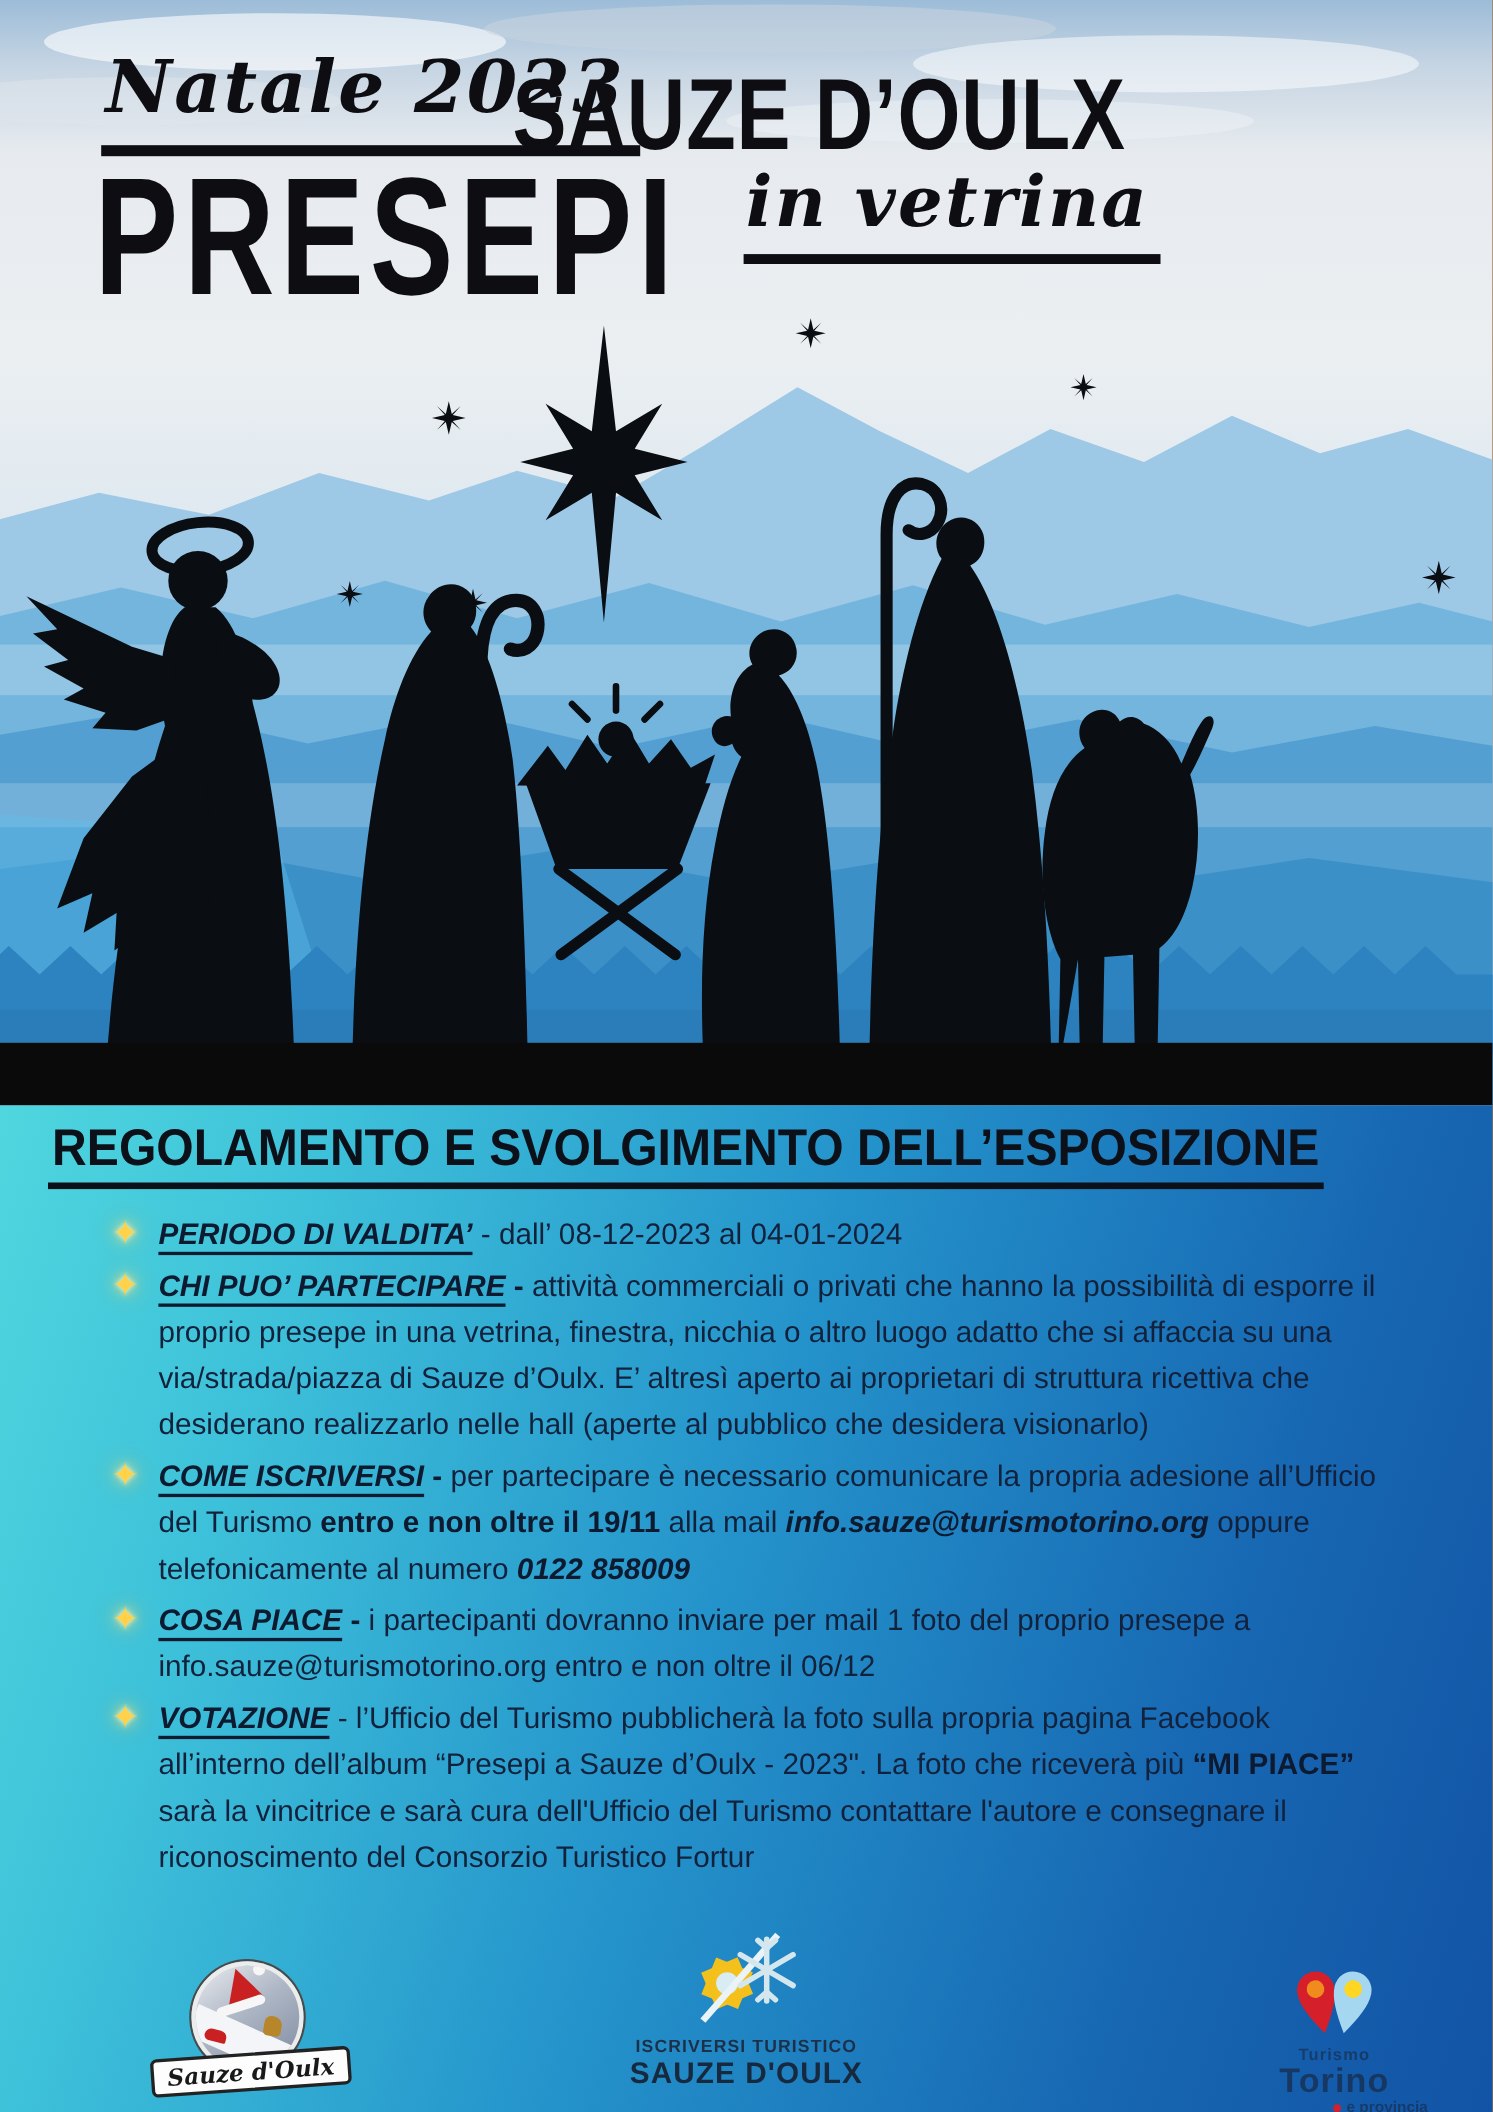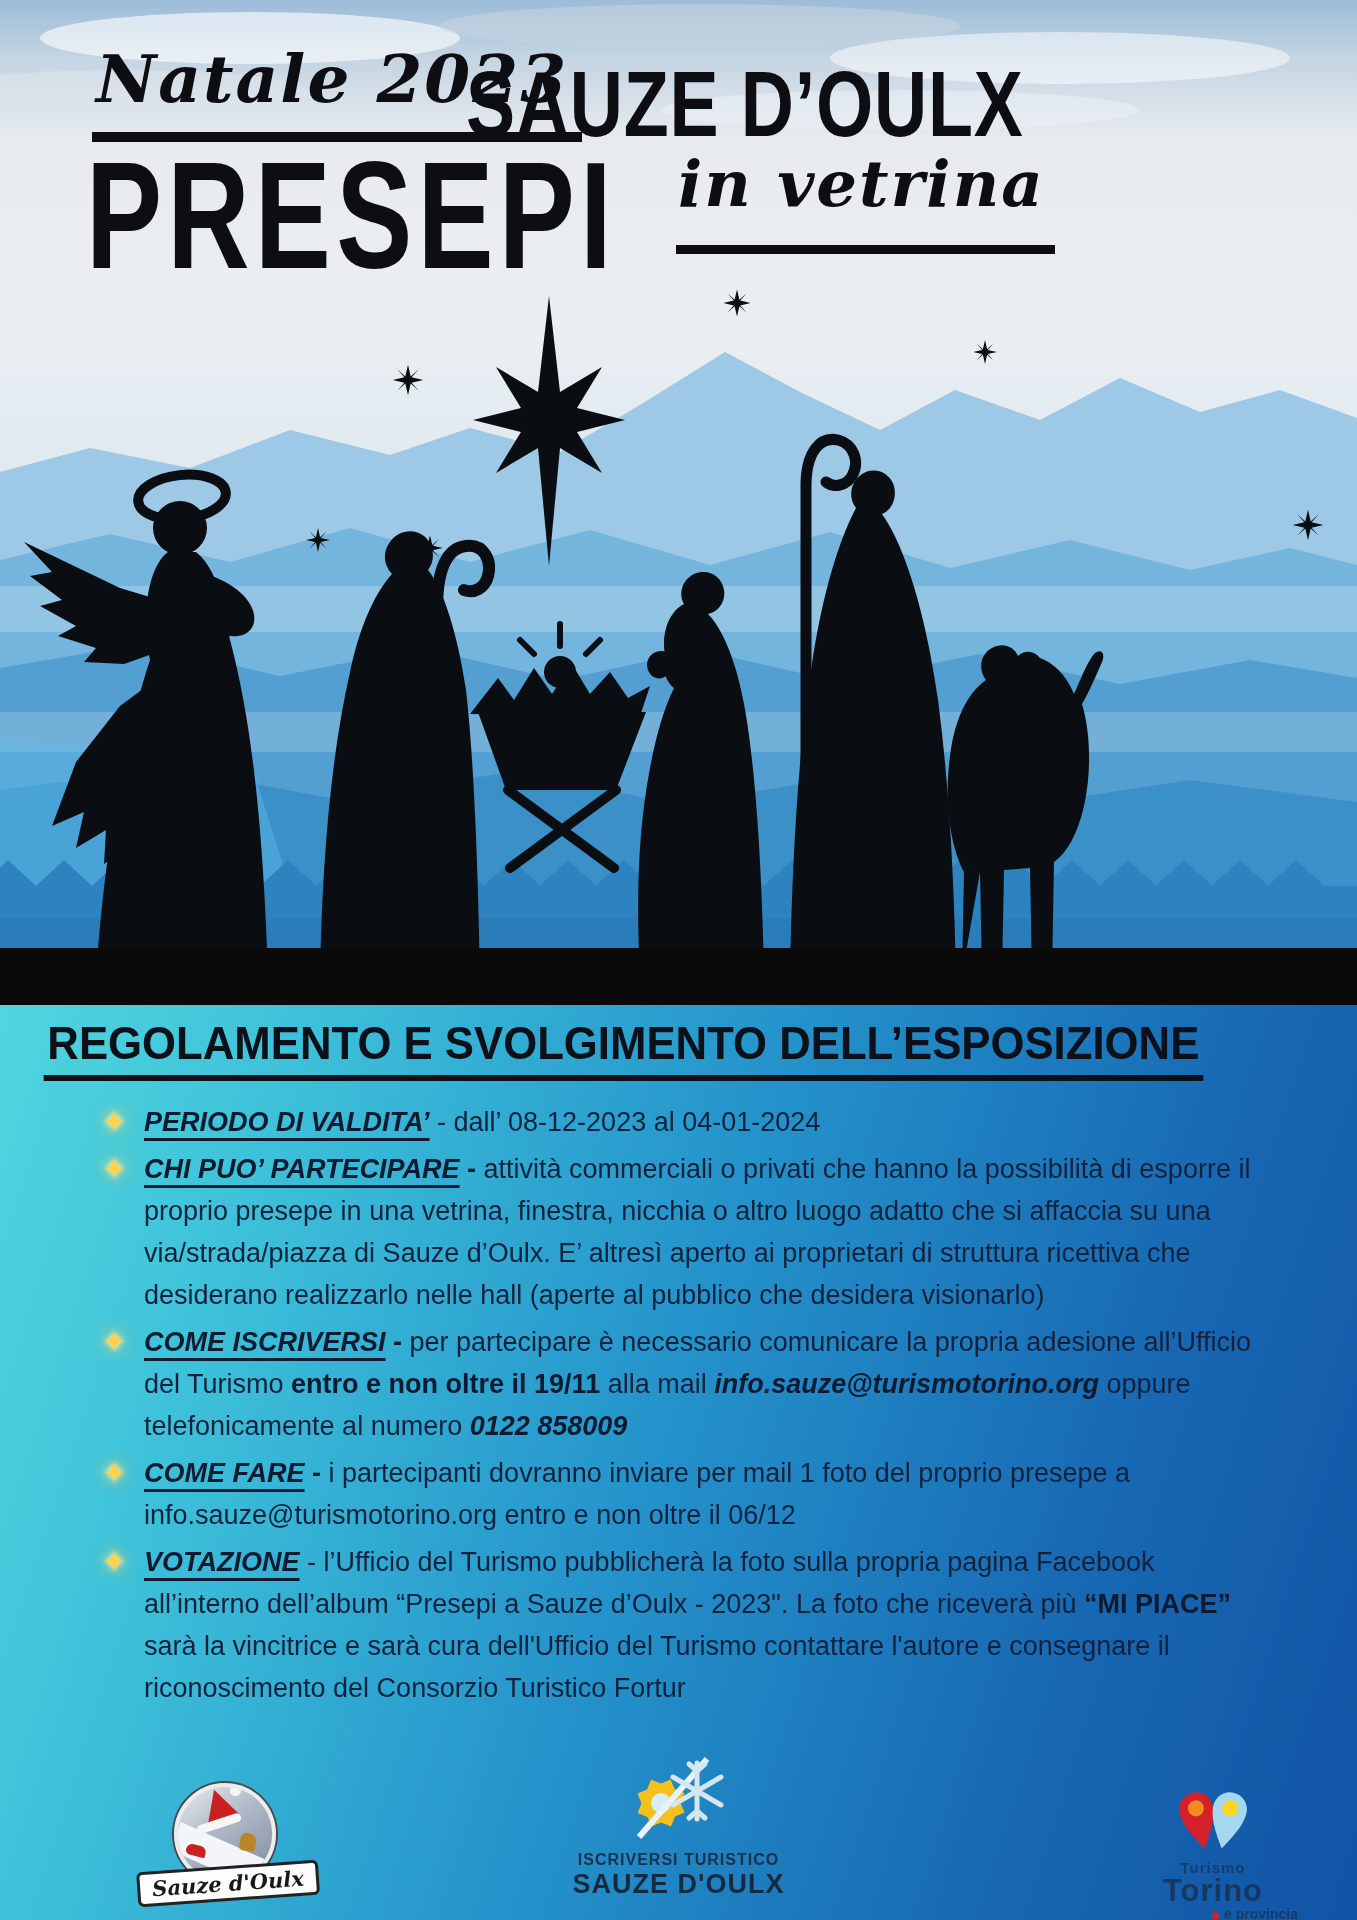--- a/index.html
+++ b/index.html
@@ -16,21 +16,21 @@
     padding:0 14px 14px 4px;border-bottom:10px solid #0d0d12;}
   .t-sauze{position:absolute;left:466px;top:52px;
     font-weight:900;font-size:92px;color:#0d0d12;letter-spacing:1px;
     transform:scaleX(.80);transform-origin:left top;white-space:nowrap;}
   .t-presepi{position:absolute;left:86px;top:128px;
     font-weight:900;font-size:152px;color:#0d0d12;letter-spacing:7px;
     transform:scaleX(.75);transform-origin:left top;white-space:nowrap;}
   .t-vetrina{position:absolute;left:676px;top:146px;
     font-family:"DejaVu Serif",serif;font-style:italic;font-weight:700;
     font-size:64px;color:#0d0d12;letter-spacing:2px;
-    padding:0 10px 24px 2px;border-bottom:9px solid #0d0d12;}
+    padding:0 10px 10px 2px;border-bottom:9px solid #0d0d12;}
 
   
   .content{position:absolute;top:1005px;left:0;width:1357px;height:915px;
     background:linear-gradient(108deg,#4fd6de 0%,#3ec2da 18%,#2493cb 48%,#1767b2 78%,#1253a5 100%);}
 
   .rules-head-wrap{margin-top:10px;}
   .rules-head{display:inline-block;margin:0;
     font-weight:800;font-size:47px;color:#0c1018;letter-spacing:0px;
     transform:scaleX(.93);padding:0 4px 5px;border-bottom:6px solid #0c1018;}
 
@@ -191,21 +191,21 @@
         <li>
           <span class="spark">✦</span>
           <div class="li-text"><span class="seg-t">CHI PUO’ PARTECIPARE</span><span class="seg-b"> -  </span><span class="seg-p">attività commerciali o privati che hanno la possibilità di esporre il proprio presepe in una vetrina, finestra, nicchia o altro luogo adatto che si affaccia su una via/strada/piazza di Sauze d’Oulx. E’ altresì aperto ai proprietari di struttura ricettiva che desiderano realizzarlo nelle hall (aperte al pubblico che desidera visionarlo)</span></div>
         </li>
         <li>
           <span class="spark">✦</span>
           <div class="li-text"><span class="seg-t">COME ISCRIVERSI</span><span class="seg-b"> - </span><span class="seg-p">per partecipare è necessario comunicare la propria adesione all’Ufficio del Turismo </span><span class="seg-b">entro e non oltre il 19/11</span><span class="seg-p"> alla mail </span><span class="seg-bi">info.sauze@turismotorino.org</span><span class="seg-p">  oppure telefonicamente al numero </span><span class="seg-bi">0122 858009</span></div>
         </li>
         <li>
           <span class="spark">✦</span>
-          <div class="li-text"><span class="seg-t">COME FARE</span><span class="seg-b"> - </span><span class="seg-p">i partecipanti dovranno inviare per mail 1 foto del proprio presepe a info.sauze@turismotorino.org entro e non oltre il 06/12</span></div>
+          <div class="li-text"><span class="seg-t">COSA PIACE</span><span class="seg-b"> - </span><span class="seg-p">i partecipanti dovranno inviare per mail 1 foto del proprio presepe a info.sauze@turismotorino.org entro e non oltre il 06/12</span></div>
         </li>
         <li>
           <span class="spark">✦</span>
           <div class="li-text"><span class="seg-t">VOTAZIONE</span><span class="seg-p"> - l’Ufficio del Turismo  pubblicherà la foto sulla propria pagina Facebook all’interno dell’album “Presepi a Sauze d’Oulx - 2023".  La foto che riceverà più </span><span class="seg-b">“MI PIACE”</span><span class="seg-p"> sarà la vincitrice e sarà cura dell'Ufficio del Turismo contattare l'autore e consegnare il riconoscimento del Consorzio Turistico Fortur</span></div>
         </li>
       </ul>
 
     <div class="logo-sauze">
       <div class="badge-circle">
         <div class="slope"></div>

